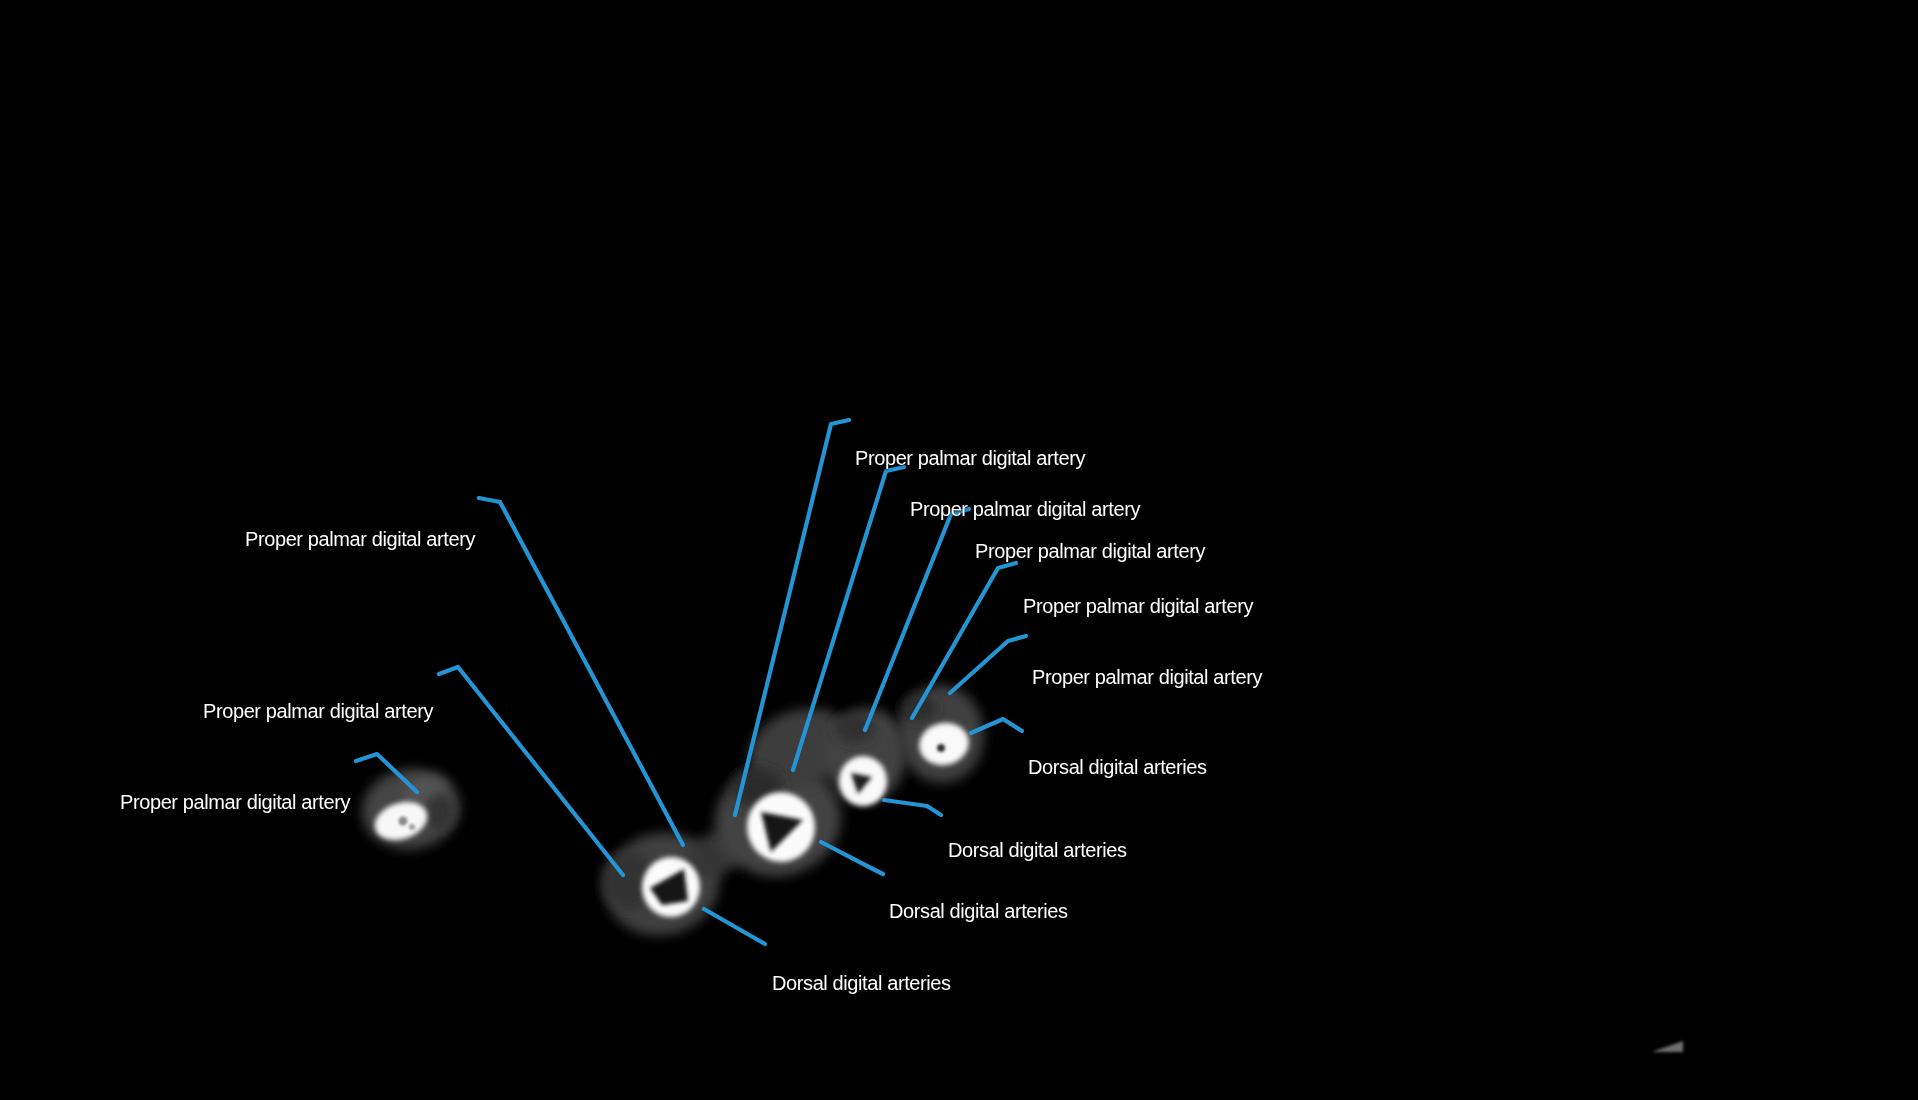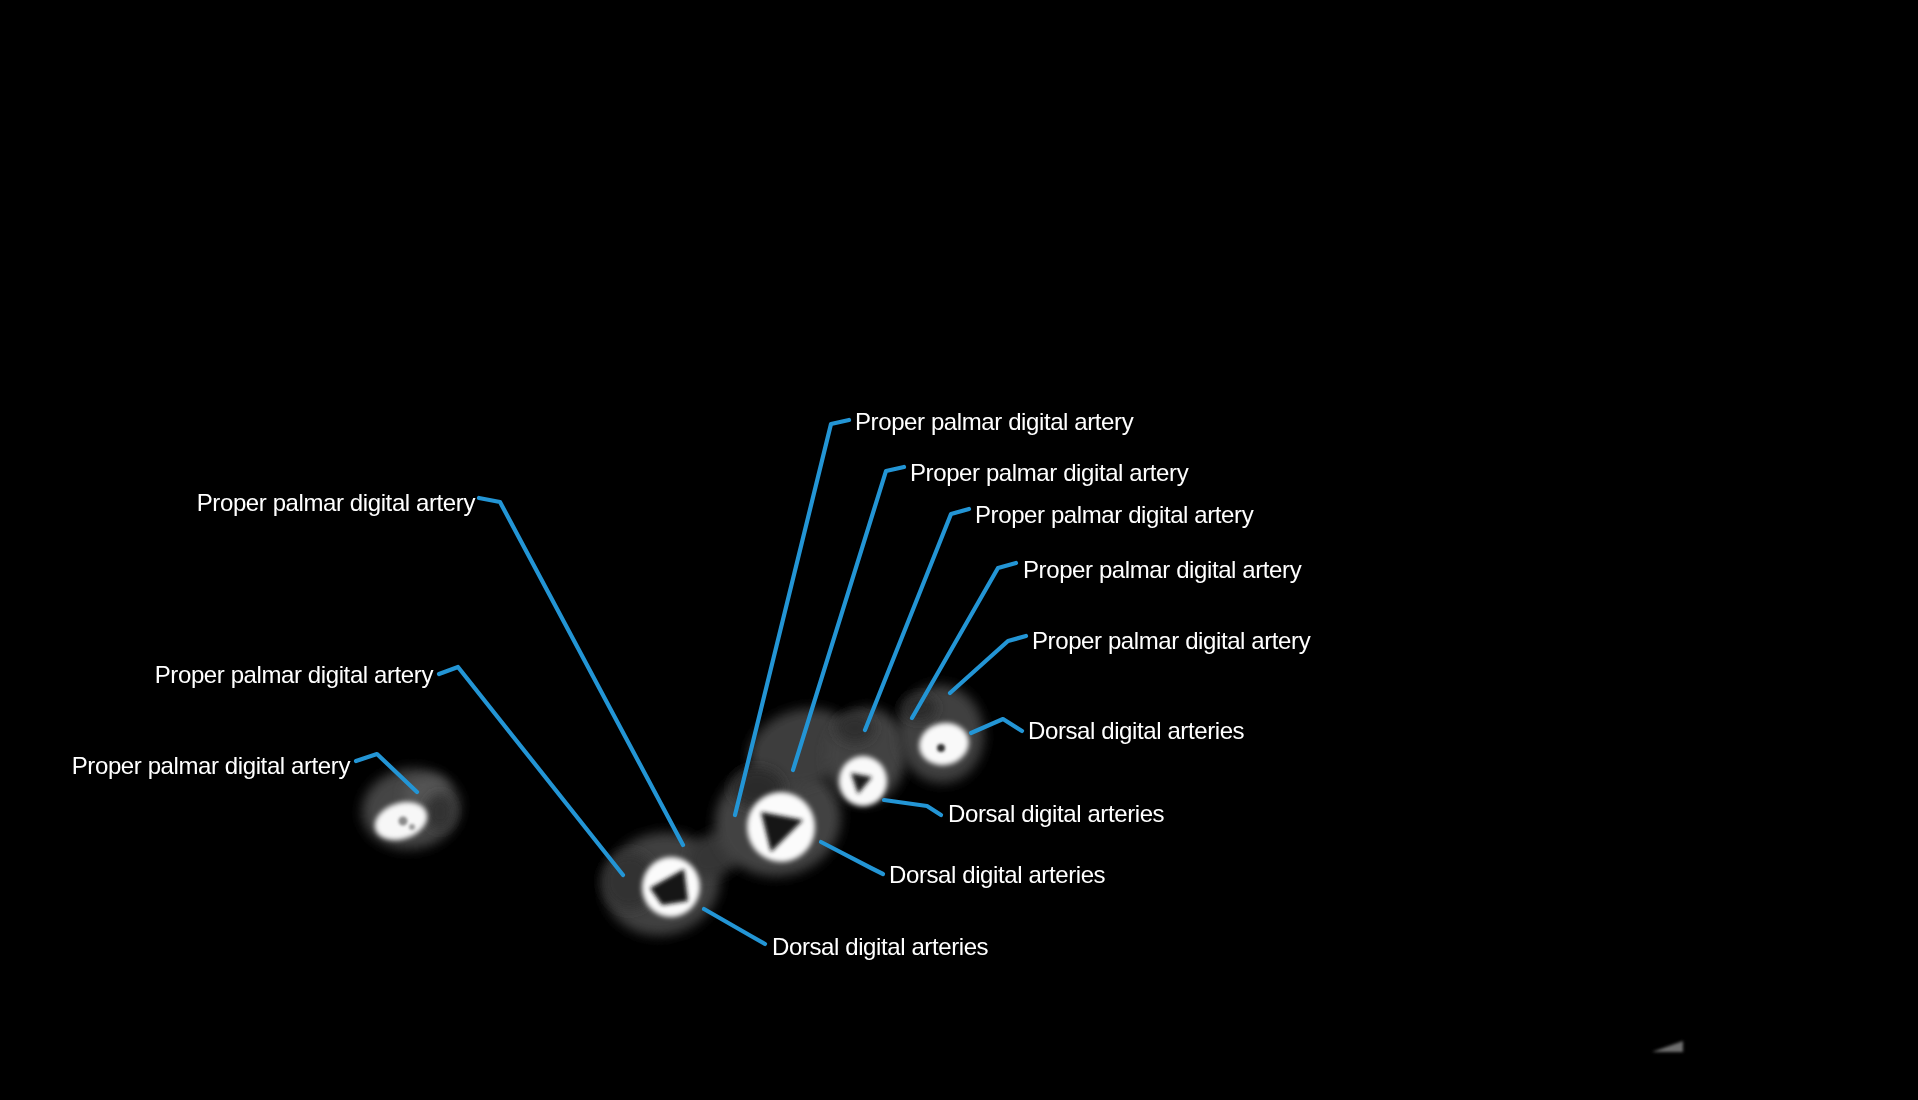--- a/index.html
+++ b/index.html
@@ -8,27 +8,28 @@
     width:1918px;height:1100px;
     background:#000;
     overflow:hidden;
     font-family:"Liberation Sans", sans-serif;
   }
   .stage svg{position:absolute;left:0;top:0;}
   #labels-layer{position:absolute;left:0;top:0;width:100%;height:100%;}
   .label{
     position:absolute;
     color:#fff;
-    font-size:24px;
+    font-size:20px;
     font-weight:500;
     letter-spacing:-0.4px;
     line-height:1;
     white-space:nowrap;
     transform:translateY(-50%);
     text-shadow:0 1px 2px rgba(0,0,0,0.8);
+    margin-top:36px;
   }
 </style>
 </head>
 <body>
 
 <div class="stage">
   <svg id="scene-svg" width="1918" height="1100" viewBox="0 0 1918 1100">
     <defs>
       <filter id="blur-tissue" x="-60%" y="-60%" width="220%" height="220%">
         <feGaussianBlur stdDeviation="6"></feGaussianBlur>

